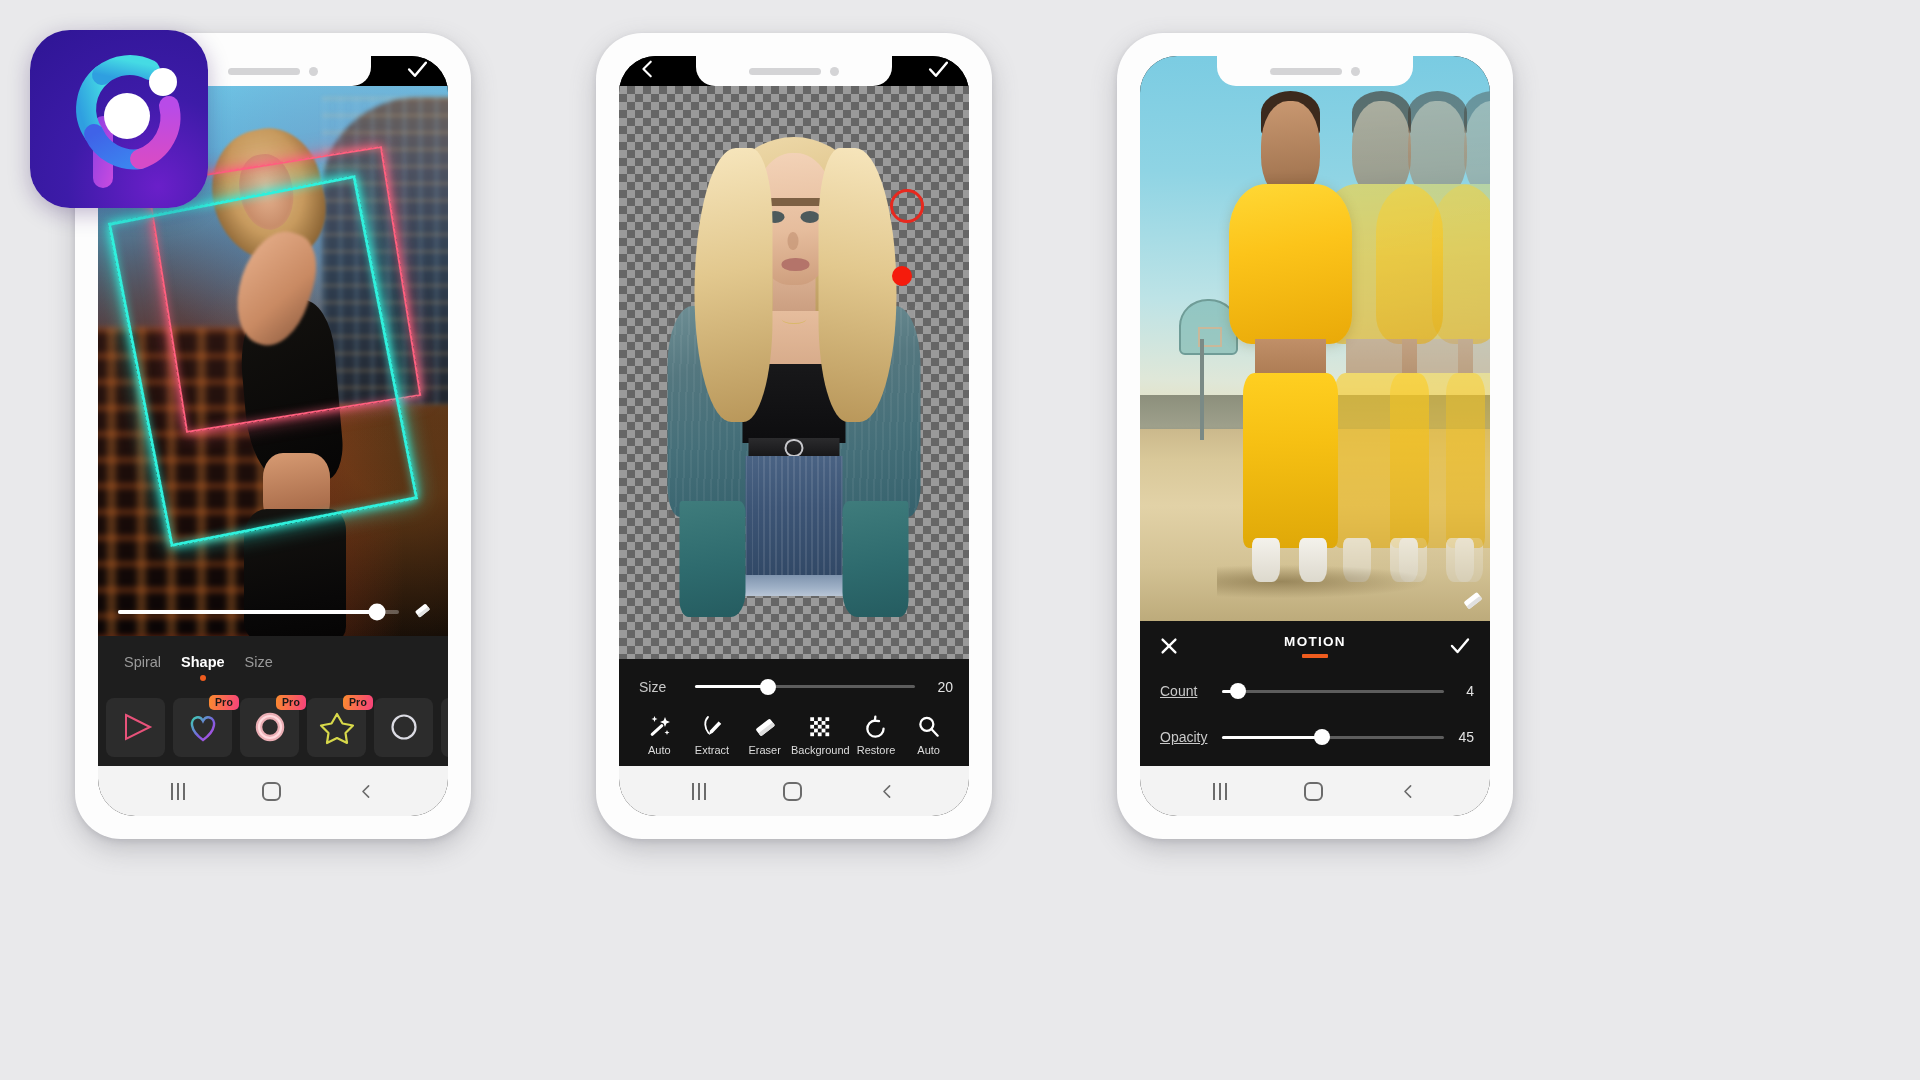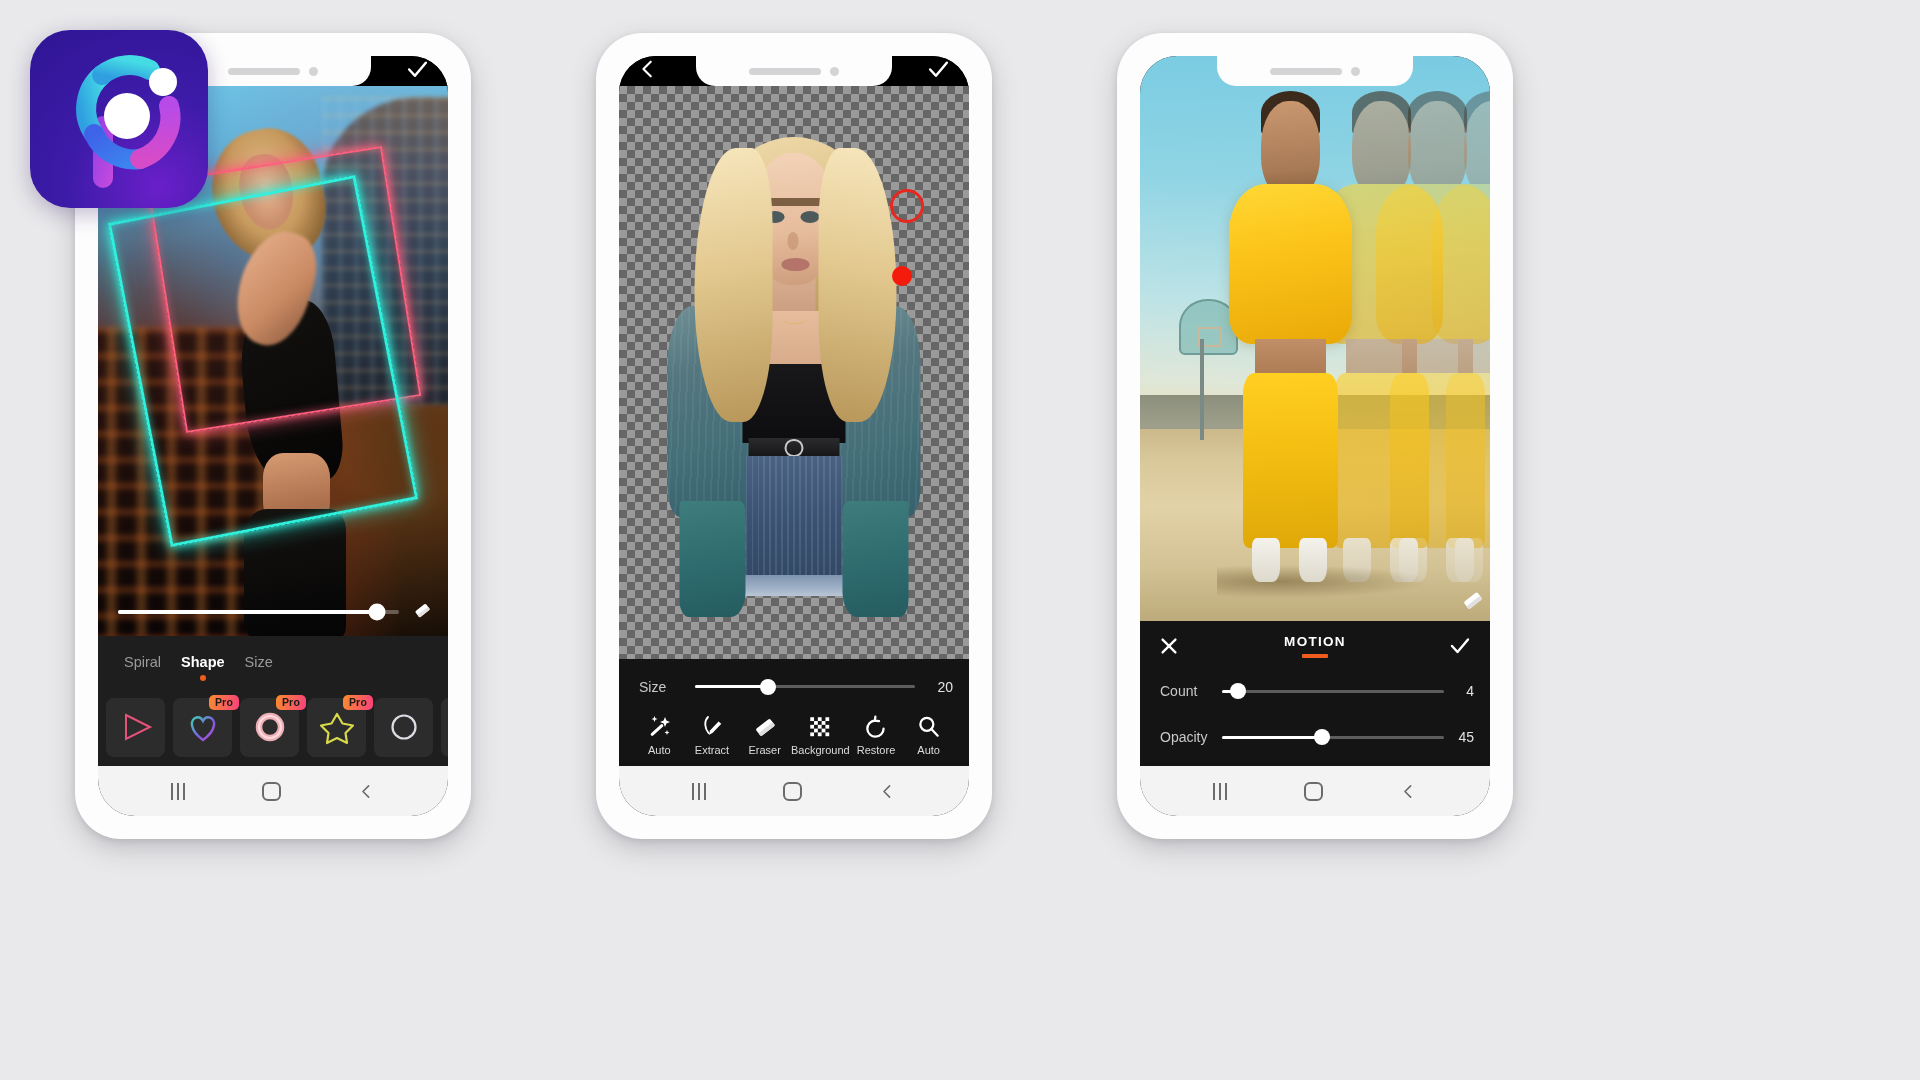--- a/index.html
+++ b/index.html
@@ -450,21 +450,21 @@
   }
   .p3-title {
     font-size: 13.5px; font-weight: bold; color:#fff; letter-spacing: 1.3px;
     position:absolute; left:50%; top:13px; transform:translateX(-50%);
   }
   .p3-title-underline {
     position:absolute; left:50%; top:33px; transform:translateX(-50%);
     width: 26px; height: 4px; background:#ef5c1e; border-radius:1px;
   }
   .p3-panel .slider-row { height: 46px; }
-  .p3-panel .slider-label { width: 62px; }
+  .p3-panel .slider-label { width: 62px; text-decoration: underline; }
   .p3-panel .slider-val { width: 30px; }
 </style>
 </head>
 <body style="background: rgb(233, 233, 235);">
 
 <div class="app-icon">
   <svg viewBox="0 0 178 178">
     <defs>
       <linearGradient id="gCyan" x1="0" y1="1" x2="1" y2="0">
         <stop offset="0" stop-color="#2f9fe0"></stop>

